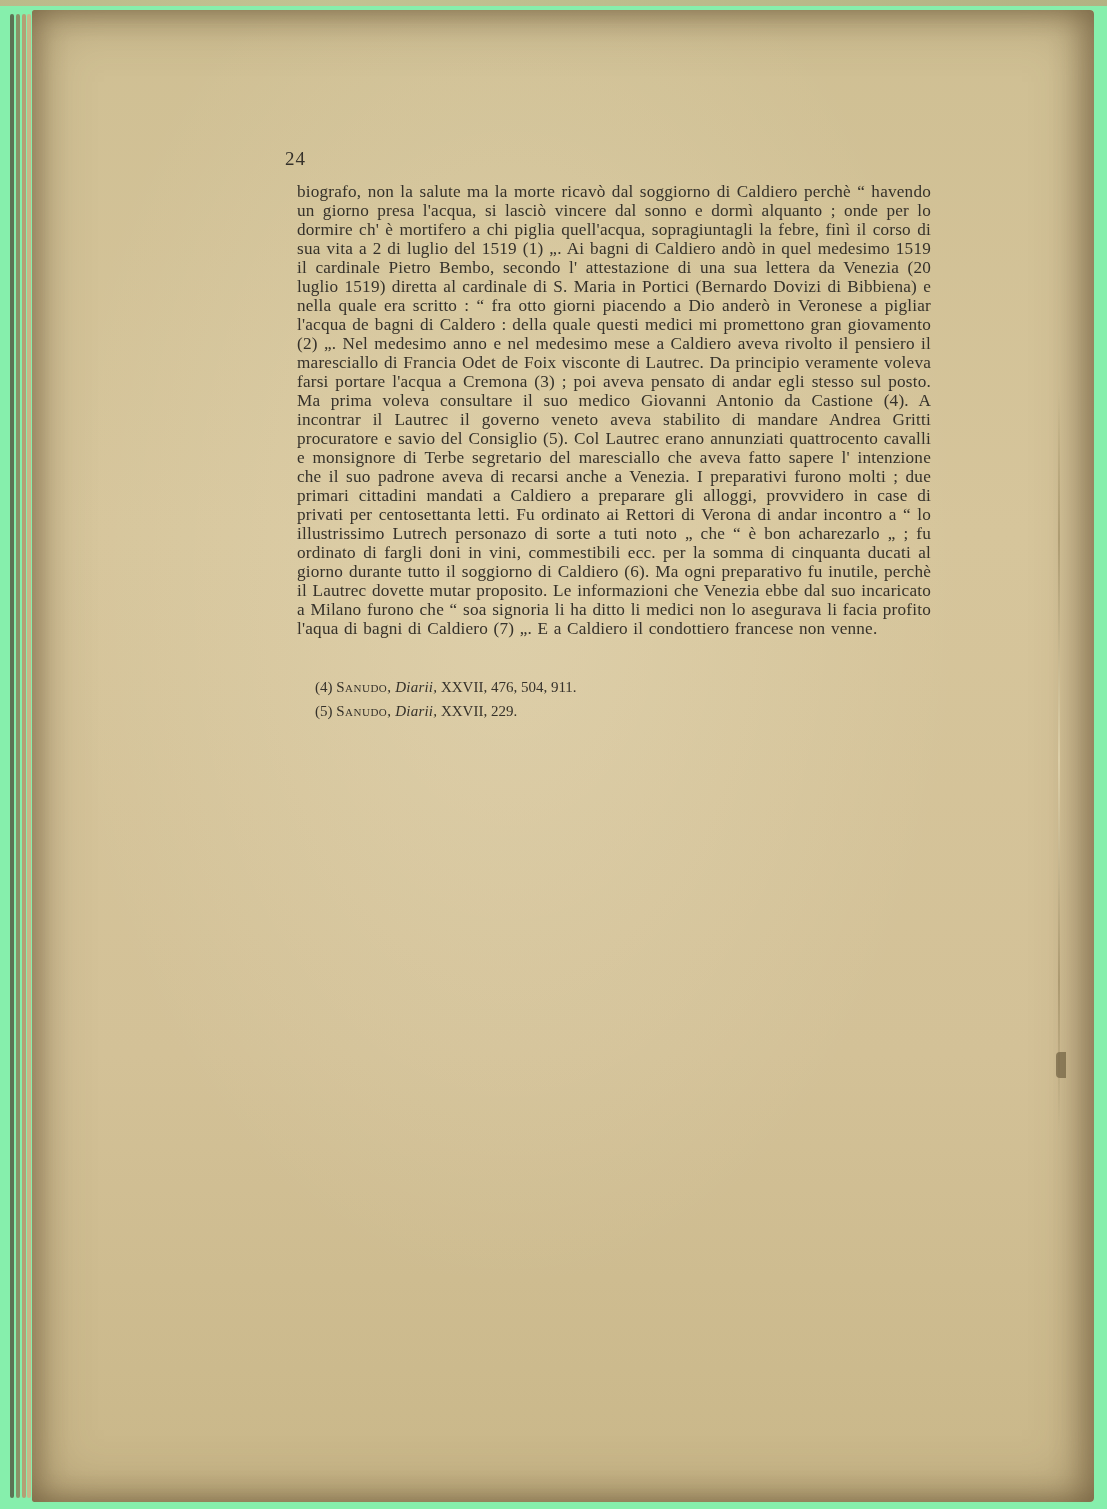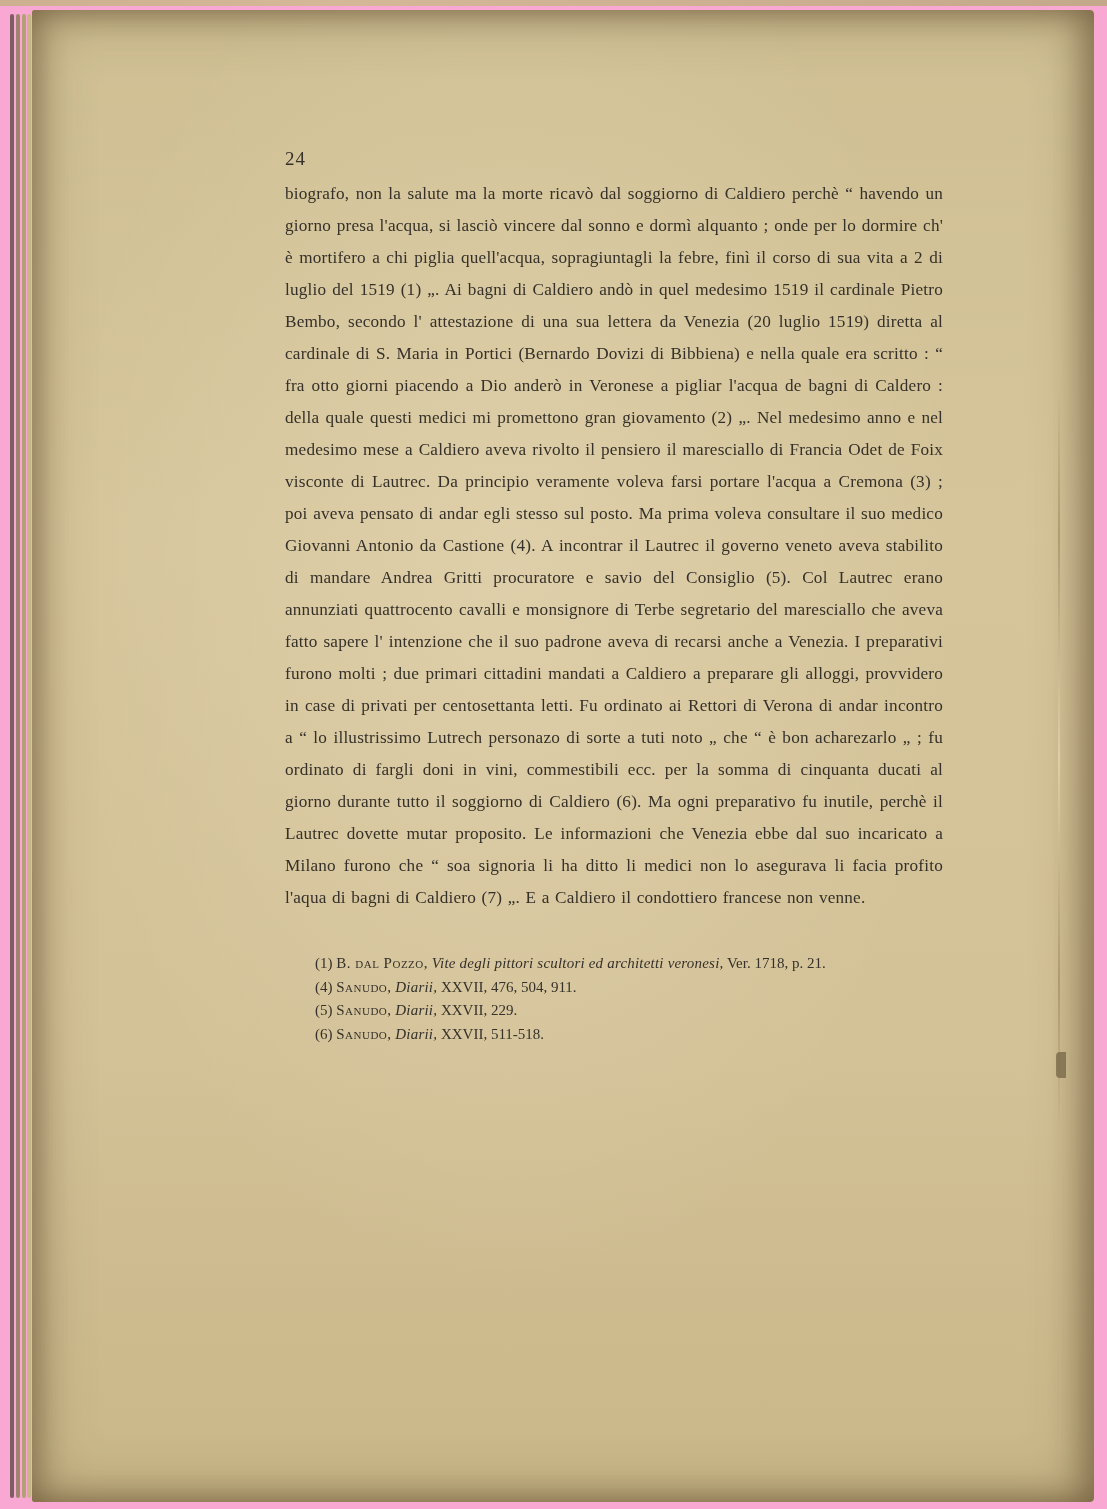--- a/index.html
+++ b/index.html
@@ -5,21 +5,21 @@
   html, body {
     margin: 0;
     padding: 0;
     background: #0e0c09;
     font-family: "Liberation Serif", serif;
   }
   .scan {
     position: relative;
     width: 1107px;
     height: 1509px;
-    background: #f9a8d4;
+    background: #86efac;
     overflow: hidden;
   }
   
   .top-sliver {
     position: absolute;
     left: 0; top: 0;
     width: 100%; height: 6px;
     background: linear-gradient(90deg, #c4b184 0%, #cdbb8e 30%, #baa87c 100%);
     opacity: .85;
   }
@@ -70,23 +70,23 @@
     left: 253px; top: 138px;
     width: 658px;
     color: #35312a;
   }
   .page-number {
     font-size: 19px;
     letter-spacing: 1px;
     margin: 0 0 8px 0;
   }
   .body-text {
-    margin: 0;
+    margin: 12px;
     font-size: 17.2px;
-    line-height: 32px;
+    line-height: 19px;
     text-align: justify;
     letter-spacing: 0.2px;
     word-spacing: 1px;
   }
   .footnotes {
     margin-top: 38px;
     font-size: 15px;
     line-height: 23.5px;
     text-align: justify;
   }
@@ -120,27 +120,25 @@
     <div class="edge-nick"></div>
 
     <div class="content">
 
       <p class="page-number">24</p>
 
       <p class="body-text">biografo, non la salute ma la morte ricavò dal soggiorno di Caldiero perchè “ havendo un giorno presa l'acqua, si lasciò vincere dal sonno e dormì alquanto ; onde per lo dormire ch' è mortifero a chi piglia quell'acqua, sopragiuntagli la febre, finì il corso di sua vita a 2 di luglio del 1519 (1) „. Ai bagni di Caldiero andò in quel medesimo 1519 il cardinale Pietro Bembo, secondo l' attestazione di una sua lettera da Venezia (20 luglio 1519) diretta al cardinale di S. Maria in Portici (Bernardo Dovizi di Bibbiena) e nella quale era scritto : “ fra otto giorni piacendo a Dio anderò in Veronese a pigliar l'acqua de bagni di Caldero : della quale questi medici mi promettono gran giovamento (2) „. Nel medesimo anno e nel medesimo mese a Caldiero aveva rivolto il pensiero il maresciallo di Francia Odet de Foix visconte di Lautrec. Da principio veramente voleva farsi portare l'acqua a Cremona (3) ; poi aveva pensato di andar egli stesso sul posto. Ma prima voleva consultare il suo medico Giovanni Antonio da Castione (4). A incontrar il Lautrec il governo veneto aveva stabilito di mandare Andrea Gritti procuratore e savio del Consiglio (5). Col Lautrec erano annunziati quattrocento cavalli e monsignore di Terbe segretario del maresciallo che aveva fatto sapere l' intenzione che il suo padrone aveva di recarsi anche a Venezia. I preparativi furono molti ; due primari cittadini mandati a Caldiero a preparare gli alloggi, provvidero in case di privati per centosettanta letti. Fu ordinato ai Rettori di Verona di andar incontro a “ lo illustrissimo Lutrech personazo di sorte a tuti noto „ che “ è bon acharezarlo „ ; fu ordinato di fargli doni in vini, commestibili ecc. per la somma di cinquanta ducati al giorno durante tutto il soggiorno di Caldiero (6). Ma ogni preparativo fu inutile, perchè il Lautrec dovette mutar proposito. Le informazioni che Venezia ebbe dal suo incaricato a Milano furono che “ soa signoria li ha ditto li medici non lo asegurava li facia profito l'aqua di bagni di Caldiero (7) „. E a Caldiero il condottiero francese non venne.</p>
 
       <div class="footnotes">
 
-        <p class="footnote"><span>(1)</span> <span class="sc">B. dal Pozzo,</span> <i>Vite degli pittori scultori ed architetti veronesi,</i> <span>Ver. 1718, p. 21.</span></p>
 
 
 
         <p class="footnote"><span>(4)</span> <span class="sc">Sanudo,</span> <i>Diarii,</i> <span>XXVII, 476, 504, 911.</span></p>
 
         <p class="footnote"><span>(5)</span> <span class="sc">Sanudo,</span> <i>Diarii,</i> <span>XXVII, 229.</span></p>
 
-        <p class="footnote"><span>(6)</span> <span class="sc">Sanudo,</span> <i>Diarii,</i> <span>XXVII, 511-518.</span></p>
 
 
       </div>
     </div>
   </div>
 </div>
 
 </body></html>

